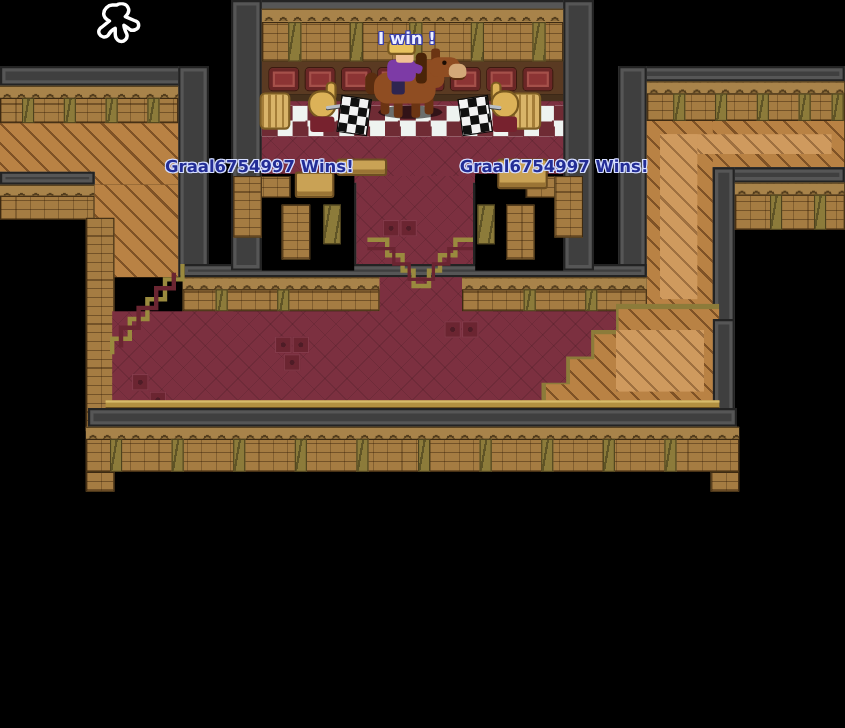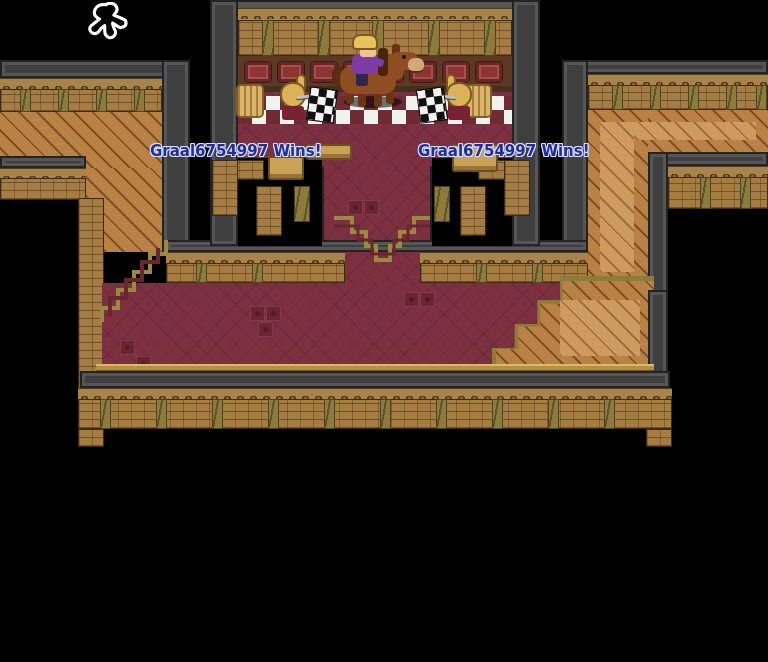--- a/index.html
+++ b/index.html
@@ -224,20 +224,21 @@
     <div class="abs" style="left:60px;top:18px;width:28px;height:18px;background:#8f4d22;border-radius:8px"></div>
     <div class="abs" style="left:78px;top:24px;width:16px;height:13px;background:#d3a878;border-radius:6px;border-bottom:2px solid #5a2d10"></div>
     <div class="abs" style="left:72px;top:21px;width:4px;height:4px;background:#1a0d04;border-radius:50%"></div>
     <div class="abs" style="left:26px;top:38px;width:12px;height:14px;background:#2e2550;border-radius:3px"></div>
     <div class="abs" style="left:22px;top:20px;width:26px;height:20px;background:#7d3ba6;border-radius:6px"></div>
     <div class="abs" style="left:42px;top:24px;width:12px;height:8px;background:#7d3ba6;border-radius:3px;transform:rotate(20deg)"></div>
     <div class="abs" style="left:30px;top:12px;width:16px;height:11px;background:#f0c193;border-radius:3px"></div>
     <div class="abs hair" style="left:22px;top:0;width:26px;height:16px;border-radius:8px 8px 4px 4px;background:#e7c25e"></div>
   </div>
 
+  <div class="bubble" style="left:310px;top:26px;width:120px">I win !</div>
   <div class="wintext" style="left:150px;top:142px">Graal6754997 Wins!</div>
   <div class="wintext" style="left:418px;top:142px">Graal6754997 Wins!</div>
 
   <svg class="abs" style="left:86px;top:2px" width="48" height="42" viewBox="0 0 36 32">
     <path d="M15,2 c3,-2 7,-1 8,2 c1,2 0,4 -2,6 l7,3 c3,1 3,5 0,6 c-2,1 -4,0 -5,-1 l-3,-2 c0,2 1,4 2,6 c1,3 -2,6 -5,5 c-2,-1 -3,-3 -3,-5 l0,-4 c-2,1 -4,3 -5,5 c-2,2 -5,1 -6,-1 c-1,-2 0,-4 2,-5 l5,-4 c-2,-1 -4,-3 -4,-5 c0,-3 3,-6 6,-6 z" fill="none" stroke="#ffffff" stroke-width="2.4" stroke-linejoin="round"></path>
   </svg>
 
 </div>
 
 </body></html>

